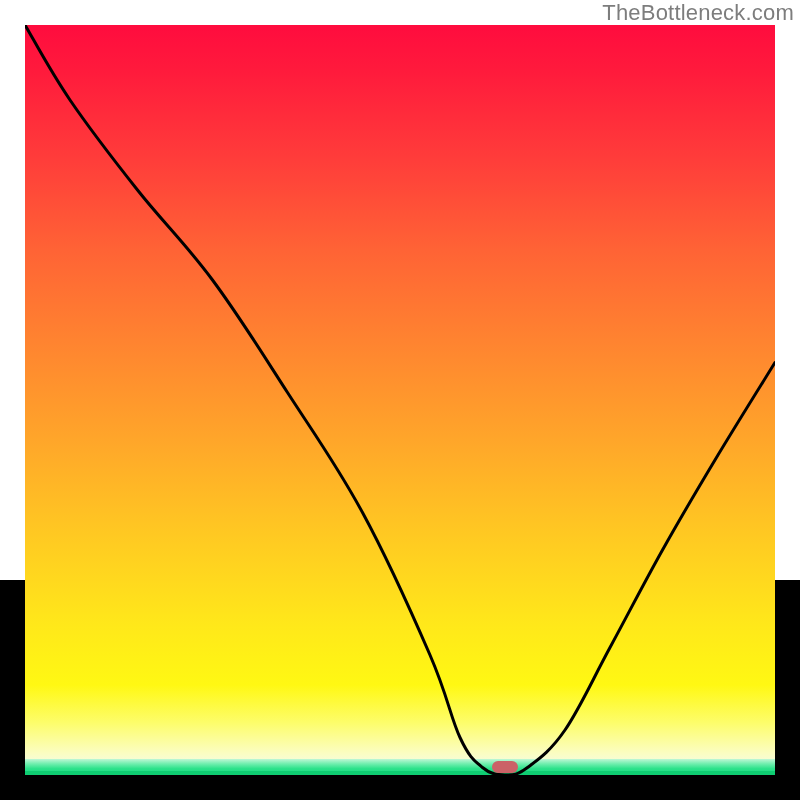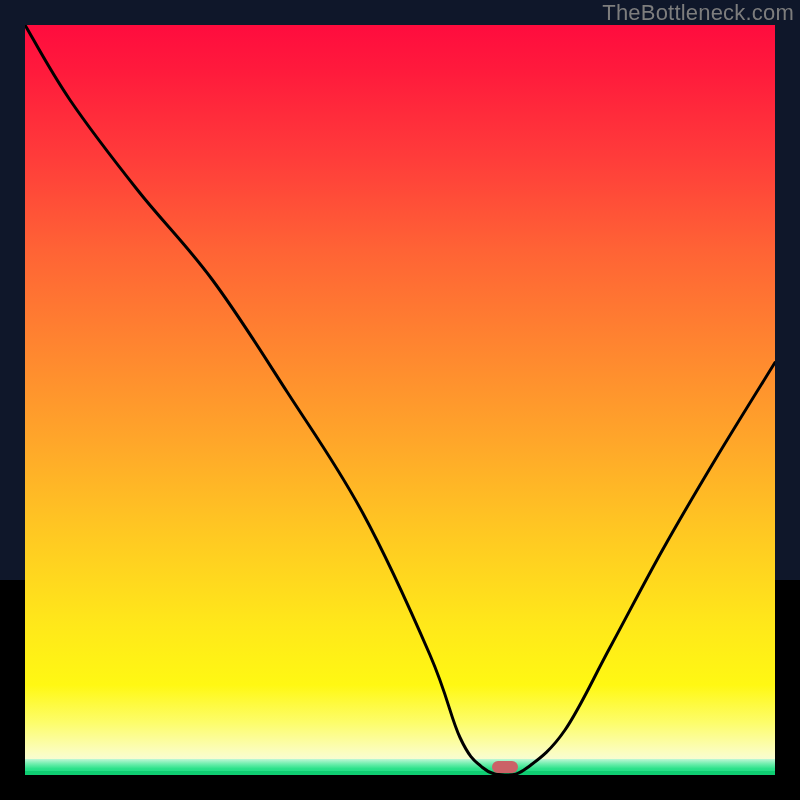--- a/index.html
+++ b/index.html
@@ -10,21 +10,21 @@
     background: #000;
     overflow: hidden;
     font-family: Arial, Helvetica, sans-serif;
   }
   .frame {
     position: absolute;
     left: 0;
     top: 0;
     width: 800px;
     height: 580px;
-    background: #0f172a;
+    background: #ffffff;
   }
   
   .plot {
     position: absolute;
     left: 25px;
     top: 25px;
     width: 750px;
     height: 750px;
     overflow: hidden;
   }

